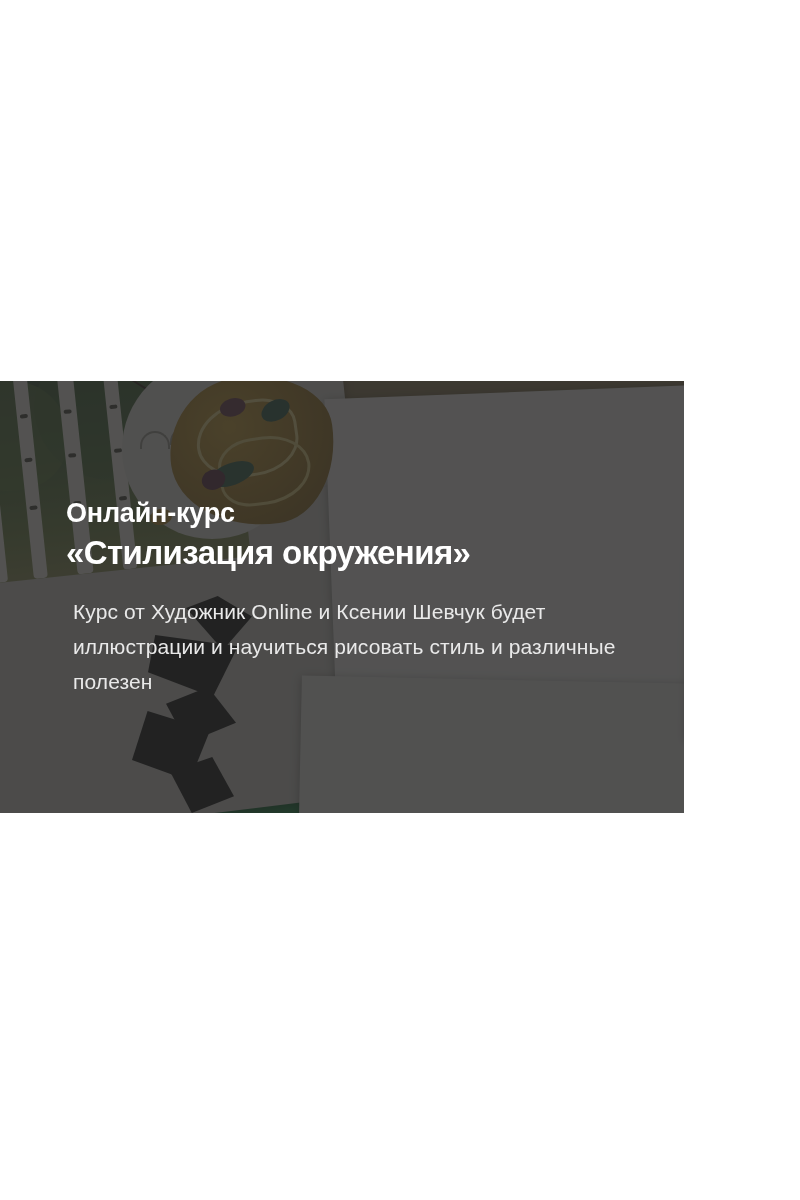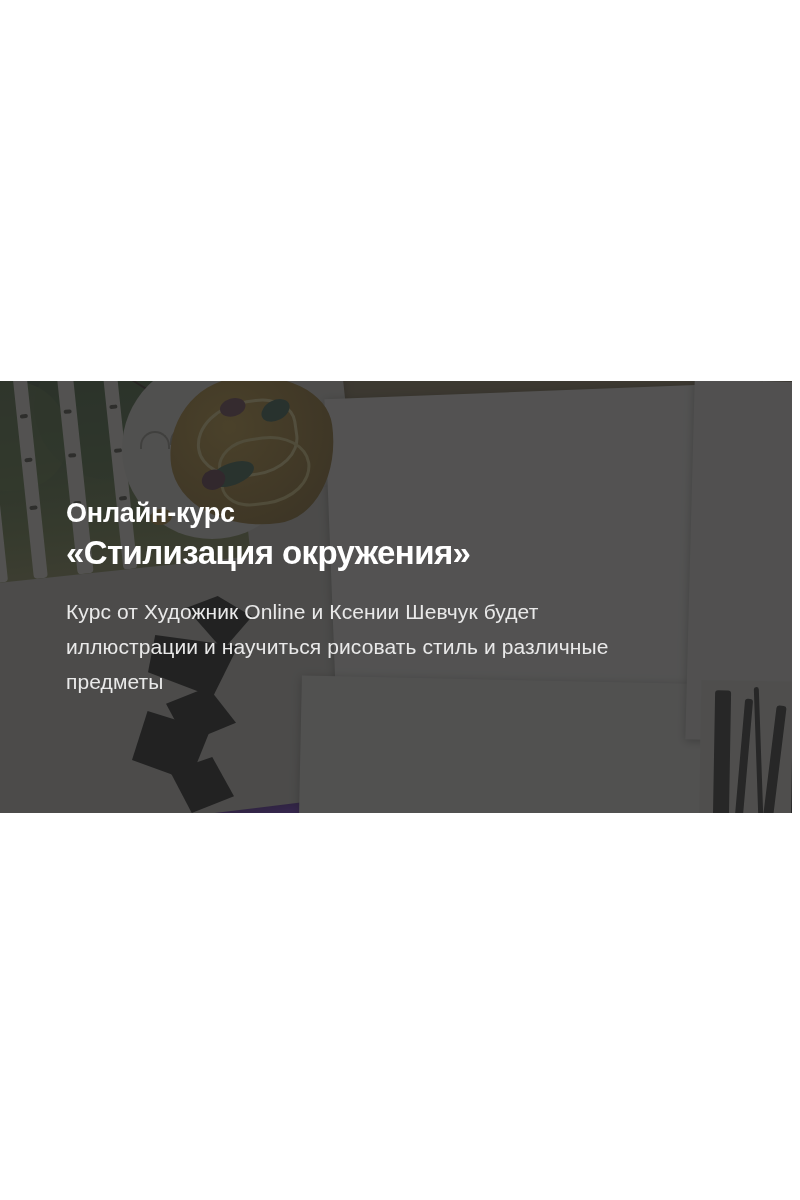--- a/index.html
+++ b/index.html
@@ -21,24 +21,24 @@
     position: absolute;
     inset: 0;
     background: #ffffff;
   }
 
   
   #hero {
     position: absolute;
     left: 0;
     top: 381px;
-    width: 792px;
+    width: 684px;
     height: 432px;
     overflow: hidden;
-    background: #6d28d9;
+    background: #15803d;
   }
 
   
   .art-layer {
     position: absolute;
     inset: 0;
     overflow: hidden;
   }
 
   
@@ -217,21 +217,21 @@
     letter-spacing: -0.6px;
     line-height: 1.02;
     margin: 0 0 24px 0;
     white-space: nowrap;
   }
   #hero-desc {
     font-size: 21px;
     font-weight: 300;
     color: #e9e9e9;
     line-height: 35px;
-    margin: 0;
+    margin: 7px;
     max-width: 625px;
     letter-spacing: 0.1px;
   }
   #hero-desc .ln { display: block; }
 </style>
 </head>
 <body>
 
 <div id="page">
 
@@ -289,19 +289,19 @@
     </div>
 
     <div id="hero-overlay"></div>
 
     <div id="hero-copy">
       <div id="eyebrow">Онлайн-курс</div>
       <h1 id="hero-title">«Стилизация окружения»</h1>
       <p id="hero-desc">
         <span class="ln">Курс от Художник Online и Ксении Шевчук будет</span>
         <span class="ln">иллюстрации и научиться рисовать стиль и различные</span>
-        <span class="ln">предметы</span>
+        <span class="ln">полезен</span>
       </p>
     </div>
 
   </div>
 
 </div>
 
 </body></html>

